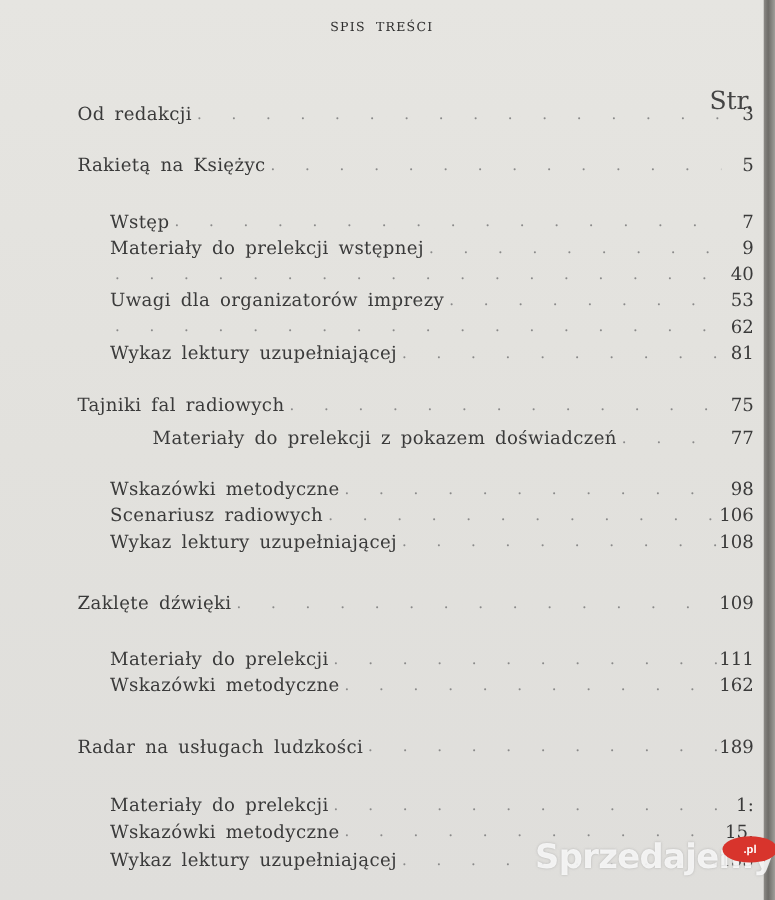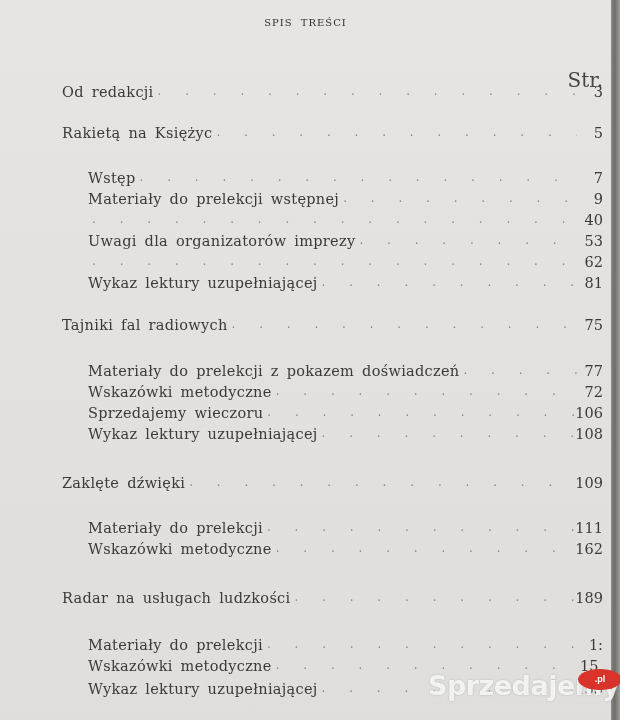--- a/index.html
+++ b/index.html
@@ -98,32 +98,32 @@
       <div class="row lvl2" style="top: 275px;">
         <span class="label">Wykaz lektury uzupełniającej</span>
         <span class="dots"></span>
         <span class="page-no">81</span>
       </div>
       <div class="row lvl1" style="top: 317px;">
         <span class="label">Tajniki fal radiowych</span>
         <span class="dots"></span>
         <span class="page-no">75</span>
       </div>
-      <div class="row lvl2" style="top: 363px;">
+      <div class="row lvl2" style="top: 343px; margin-left: 34px;">
         <span class="label">Materiały do prelekcji z pokazem doświadczeń</span>
         <span class="dots"></span>
         <span class="page-no">77</span>
       </div>
       <div class="row lvl2" style="top: 384px;">
         <span class="label">Wskazówki metodyczne</span>
         <span class="dots"></span>
-        <span class="page-no">72</span>
+        <span class="page-no">98</span>
       </div>
       <div class="row lvl2" style="top: 405px;">
-        <span class="label">Sprzedajemy wieczoru</span>
+        <span class="label">Scenariusz radiowych</span>
         <span class="dots"></span>
         <span class="page-no">106</span>
       </div>
       <div class="row lvl2" style="top: 426px;">
         <span class="label">Wykaz lektury uzupełniającej</span>
         <span class="dots"></span>
         <span class="page-no">108</span>
       </div>
       <div class="row lvl1" style="top: 475px;">
         <span class="label">Zaklęte dźwięki</span>

